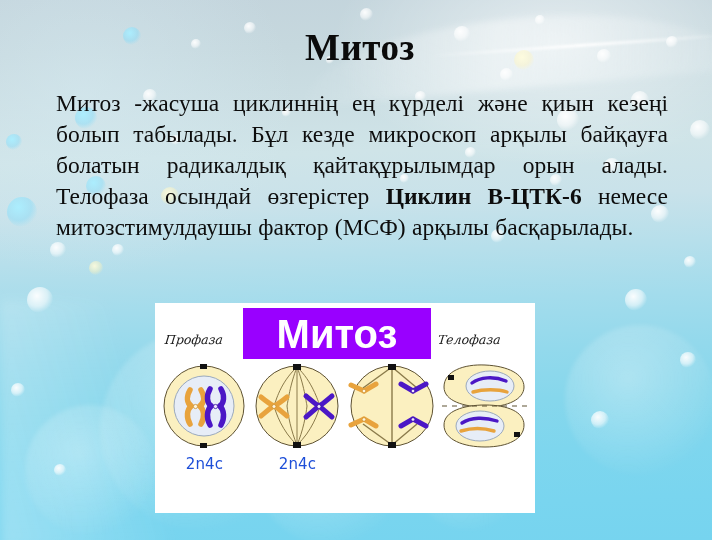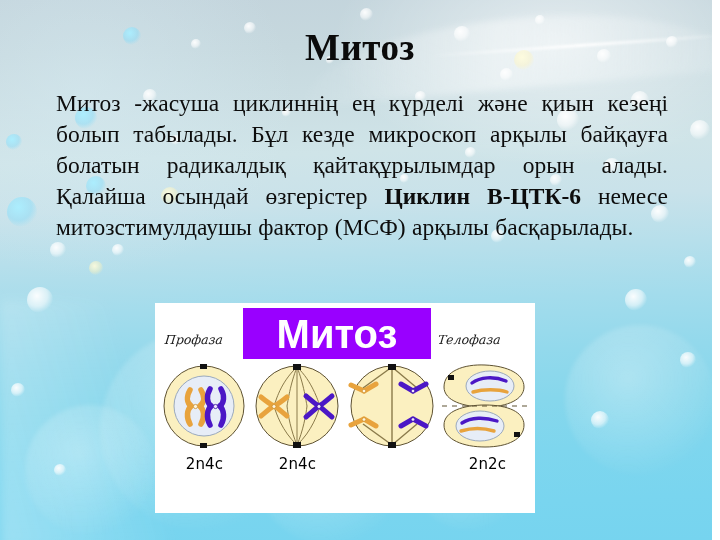--- a/index.html
+++ b/index.html
@@ -174,21 +174,21 @@
   #slot-2 { left: 190px; }
   #slot-3 { left: 283px; }
 
   .ploidy {
     position: absolute;
     top: 152px;
     width: 95px;
     text-align: center;
     font-family: "DejaVu Sans", sans-serif;
     font-size: 15px;
-    color: #000000;
+    color: #1d4ed8;
     letter-spacing: 0.2px;
   }
   #ploidy-0 { left: 2px; }
   #ploidy-1 { left: 95px; }
   #ploidy-2 { left: 190px; }
   #ploidy-3 { left: 285px; }
 </style>
 </head>
 <body>
 
@@ -242,21 +242,21 @@
   <div id="blob-layer">
       <div class="blob" style="left: 100px; top: 330px; width: 200px; height: 200px;"></div>
       <div class="blob" style="left: 255px; top: 395px; width: 150px; height: 150px;"></div>
       <div class="blob" style="left: 410px; top: 410px; width: 120px; height: 120px;"></div>
       <div class="blob" style="left: 25px; top: 405px; width: 130px; height: 130px;"></div>
       <div class="blob" style="left: 565px; top: 325px; width: 150px; height: 150px;"></div>
     </div>
 
   <div id="title">Митоз</div>
 
-  <div id="body-text"><span>Митоз -жасуша циклиннің ең күрделі және қиын кезеңі болып табылады. Бұл кезде микроскоп арқылы байқауға болатын радикалдық қайтақұрылымдар орын алады. Қалайша осындай өзгерістер </span><b>Циклин В-ЦТК-6</b><span> немесе митозстимулдаушы фактор (МСФ) арқылы басқарылады.</span></div>
+  <div id="body-text"><span>Митоз -жасуша циклиннің ең күрделі және қиын кезеңі болып табылады. Бұл кезде микроскоп арқылы байқауға болатын радикалдық қайтақұрылымдар орын алады. Телофаза осындай өзгерістер </span><b>Циклин В-ЦТК-6</b><span> немесе митозстимулдаушы фактор (МСФ) арқылы басқарылады.</span></div>
 
   <div id="figure-panel">
 
     <div id="figure-banner">
       <span id="figure-banner-label">Митоз</span>
     </div>
 
     <div class="phase-script" id="label-prophase">Профаза</div>
     <div class="phase-script" id="label-telophase">Телофаза</div>
 
@@ -375,16 +375,15 @@
         <path d="M24,62 C33,56 47,56 59,60" stroke="#4b17c6" stroke-width="3.4" fill="none" stroke-linecap="round"></path>
         <path d="M23,70 C33,67 46,67 56,70" stroke="#e8a33d" stroke-width="3.4" fill="none" stroke-linecap="round"></path>
 
         <rect x="10" y="14" width="6" height="5" fill="#111"></rect>
         <rect x="76" y="71" width="6" height="5" fill="#111"></rect>
       </svg>
     </div>
 
     <div class="ploidy" id="ploidy-0">2n4c</div>
     <div class="ploidy" id="ploidy-1">2n4c</div>
-    <div class="ploidy" id="ploidy-3">2n2c</div>
 
   </div>
 </div>
 
 </body></html>

